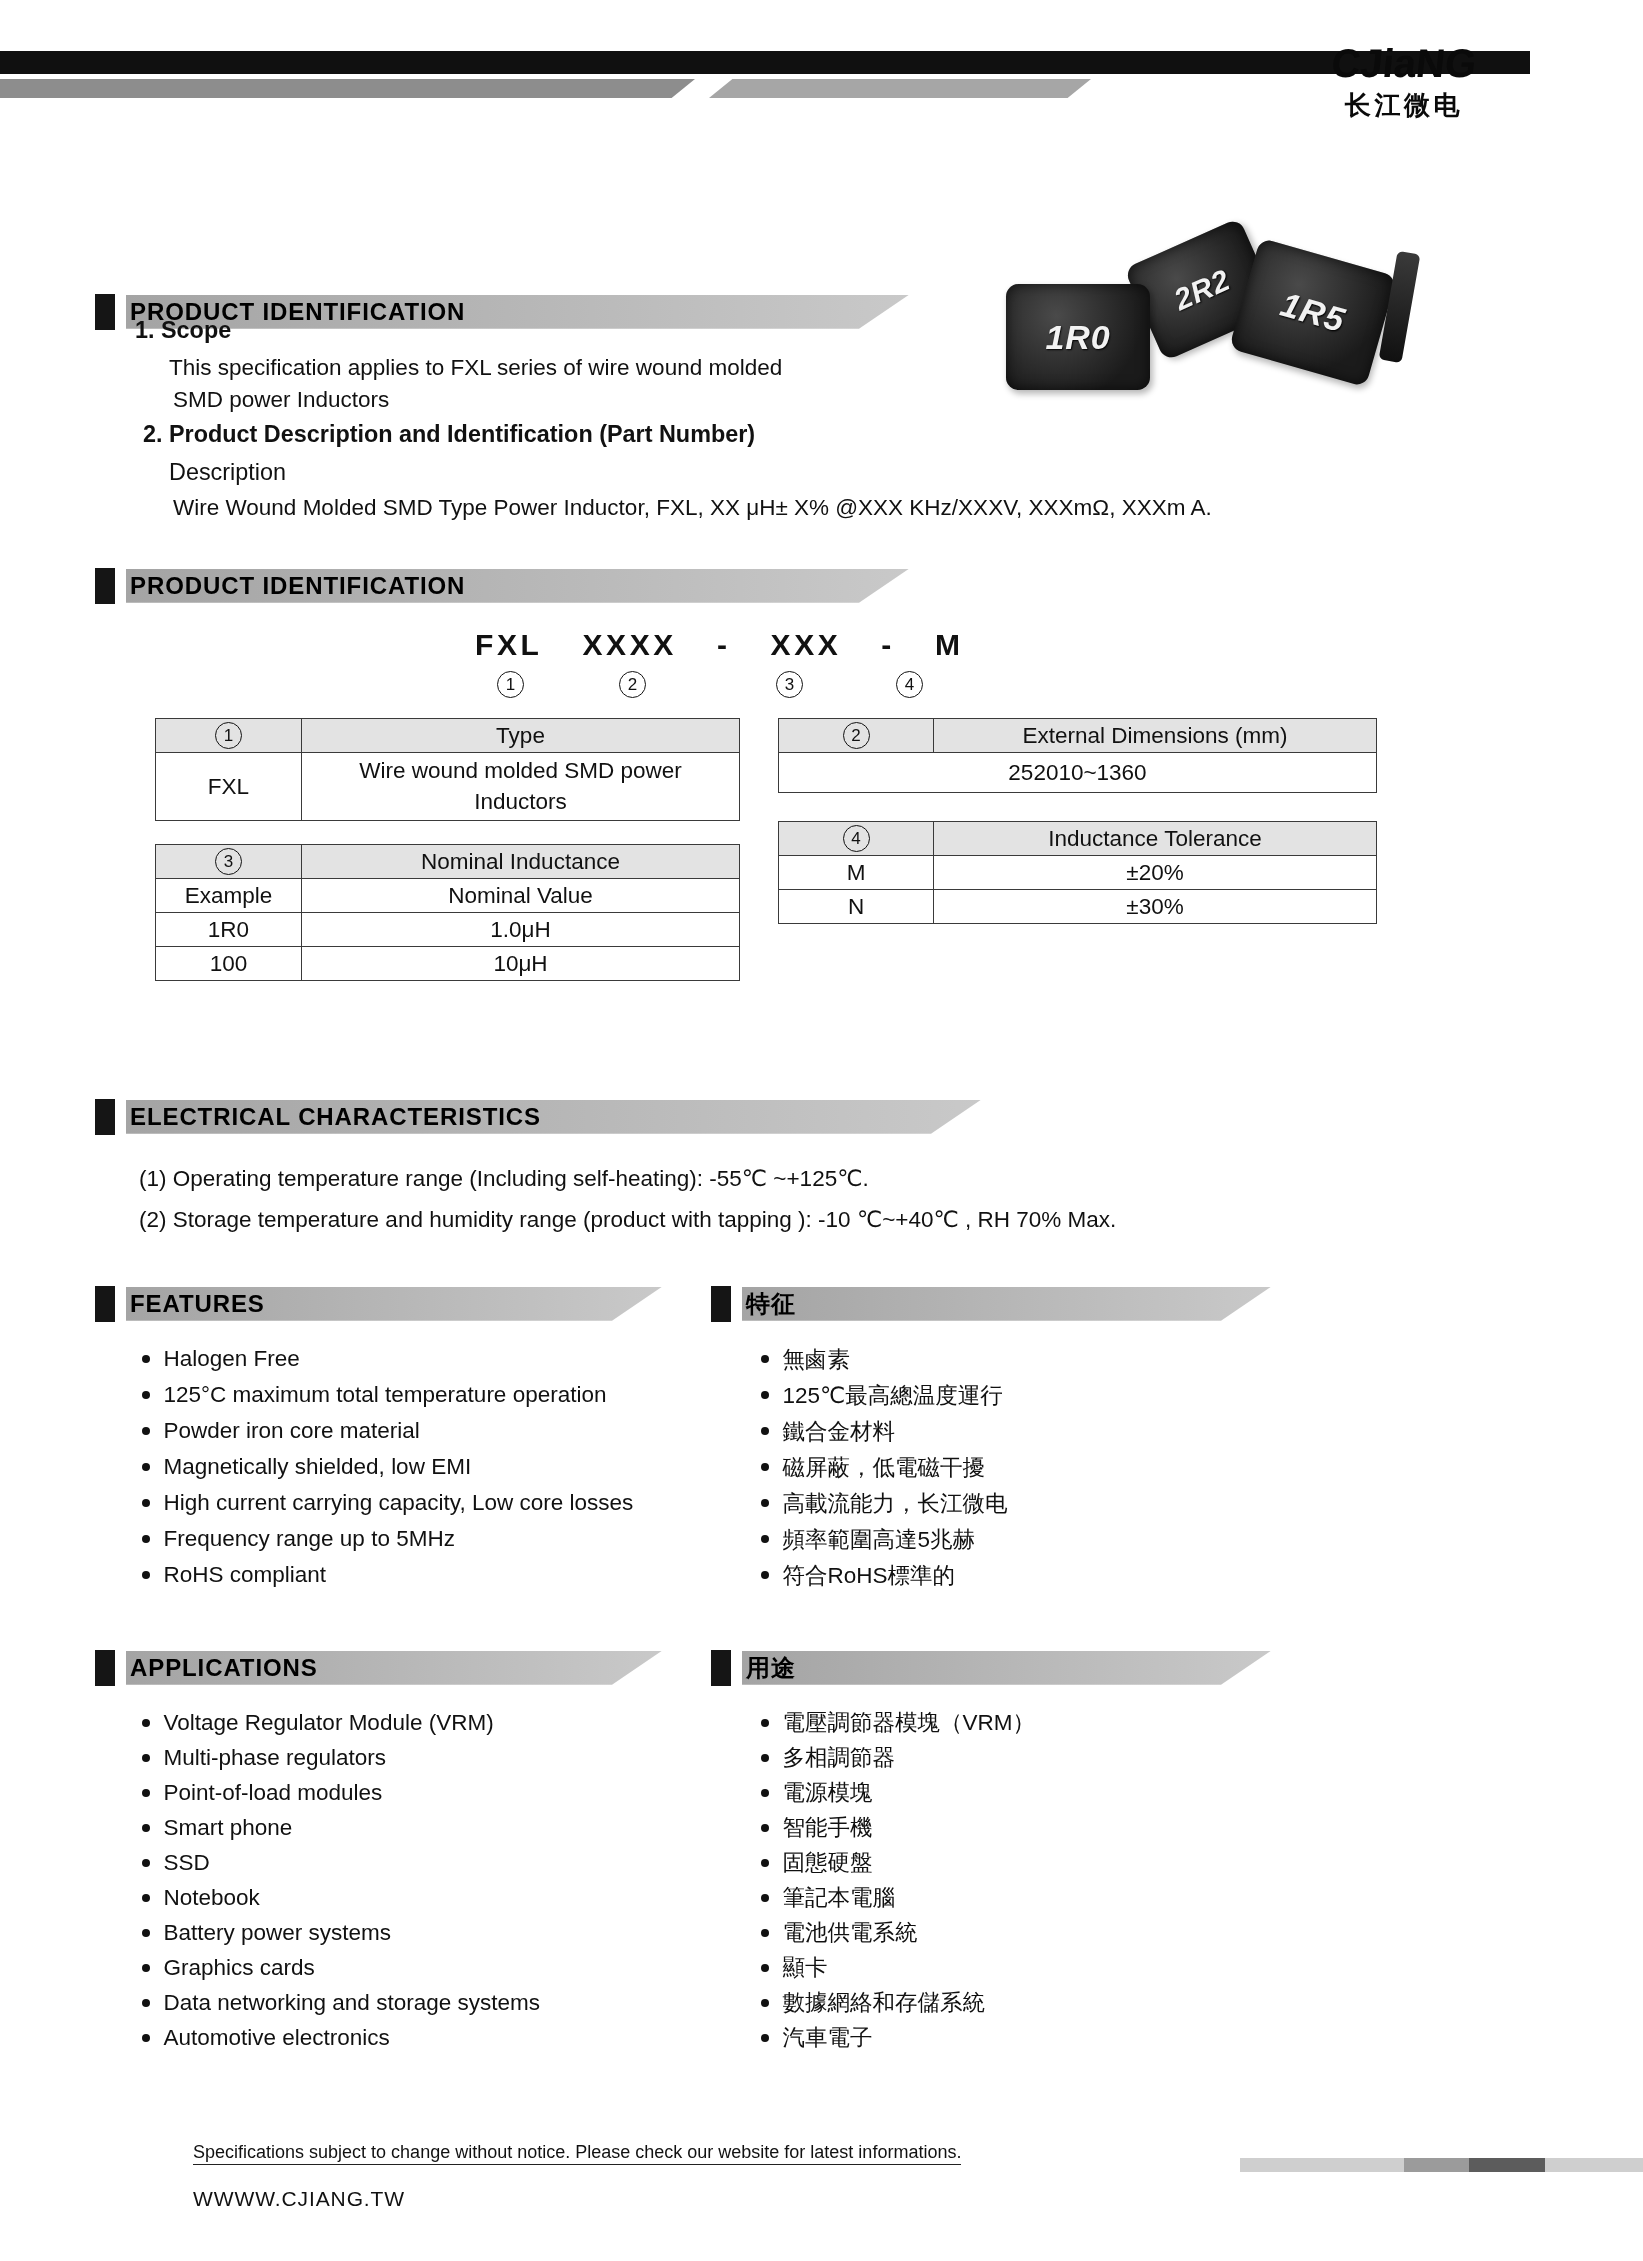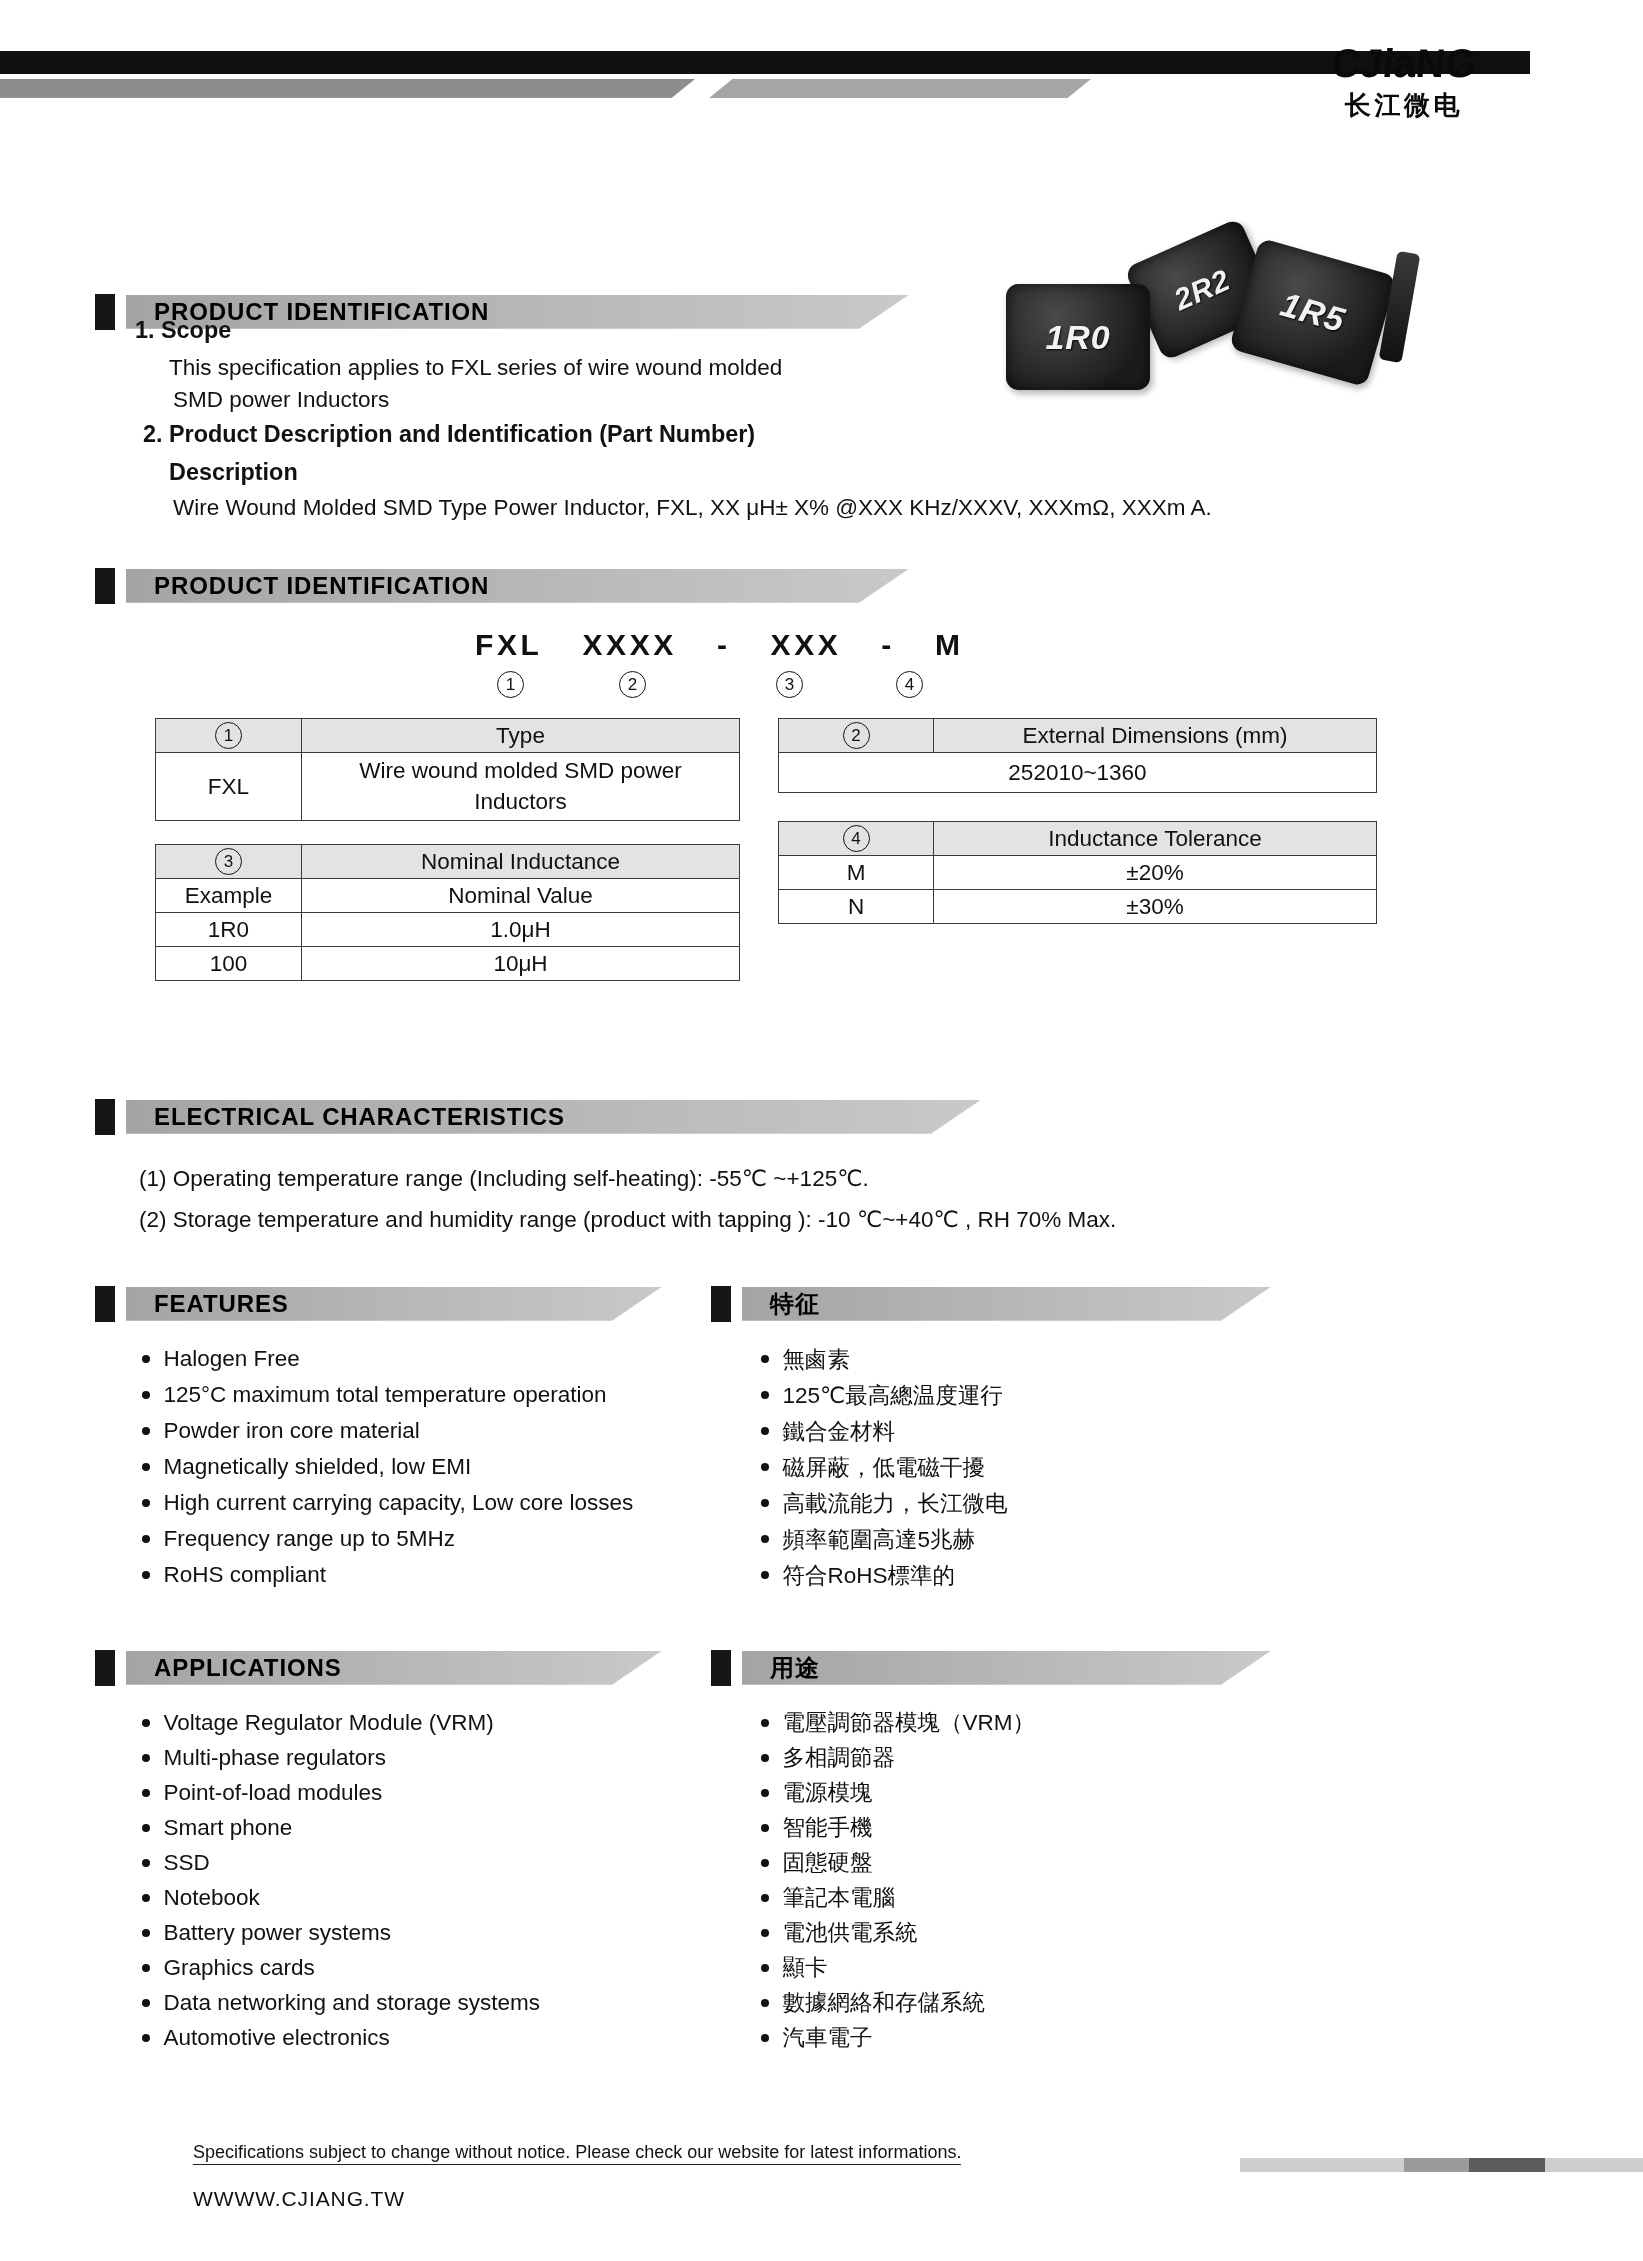--- a/index.html
+++ b/index.html
@@ -16,26 +16,26 @@
   .logo { text-align:center; }
   .logo-en { font-size:40px; font-weight:800; letter-spacing:0; transform:skewX(-6deg); color:#0a0a0a; }
   .logo-zh { font-size:26px; font-weight:bold; letter-spacing:3.6px; margin-top:1.8px; color:#0a0a0a; }
 
   
   .sec { position:absolute; height:38px; }
   .sec .sq { position:absolute; left:0; top:0.9px; width:20px; height:36px; background:#151515; }
   .sec .flag { position:absolute; left:31px; top:1.8px; height:34px;
       background:linear-gradient(to right,#a4a4a4,#c9c9c9);
       clip-path:polygon(0 0,100% 0,calc(100% - 50px) 100%,0 100%);
-      display:flex; align-items:center; padding-left:28px; }
+      display:flex; align-items:center; padding-left:4px; }
   .sec .flag span { font-weight:bold; font-size:24px; letter-spacing:0.9px; color:#000; }
 
   .h1b { font-size:23.4px; font-weight:bold; }
   .txt { font-size:22.5px; }
-  .txt26 { font-size:23.4px;font-weight:bold; }
+  .txt26 { font-size:23.4px; }
 
   
   .chip { position:absolute; display:flex; align-items:center; justify-content:center;
       border-radius:12.6px;
       background:radial-gradient(circle at 35% 30%, #4a4a4a, #1b1b1b 72%);
       box-shadow: inset 0 0 12.6px rgba(0,0,0,.65), 2.7px 3.6px 6.3px rgba(0,0,0,.28); }
   .chip span { color:#f2f2f2; font-weight:bold; font-style:italic; font-size:34px; letter-spacing:0.9px; text-shadow:0.9px 0.9px 1.8px #000; }
   .chip2 span { font-size:30px; }
   .sliver { position:absolute; background:linear-gradient(#3a3a3a,#101010); border-radius:5.4px; }
 

